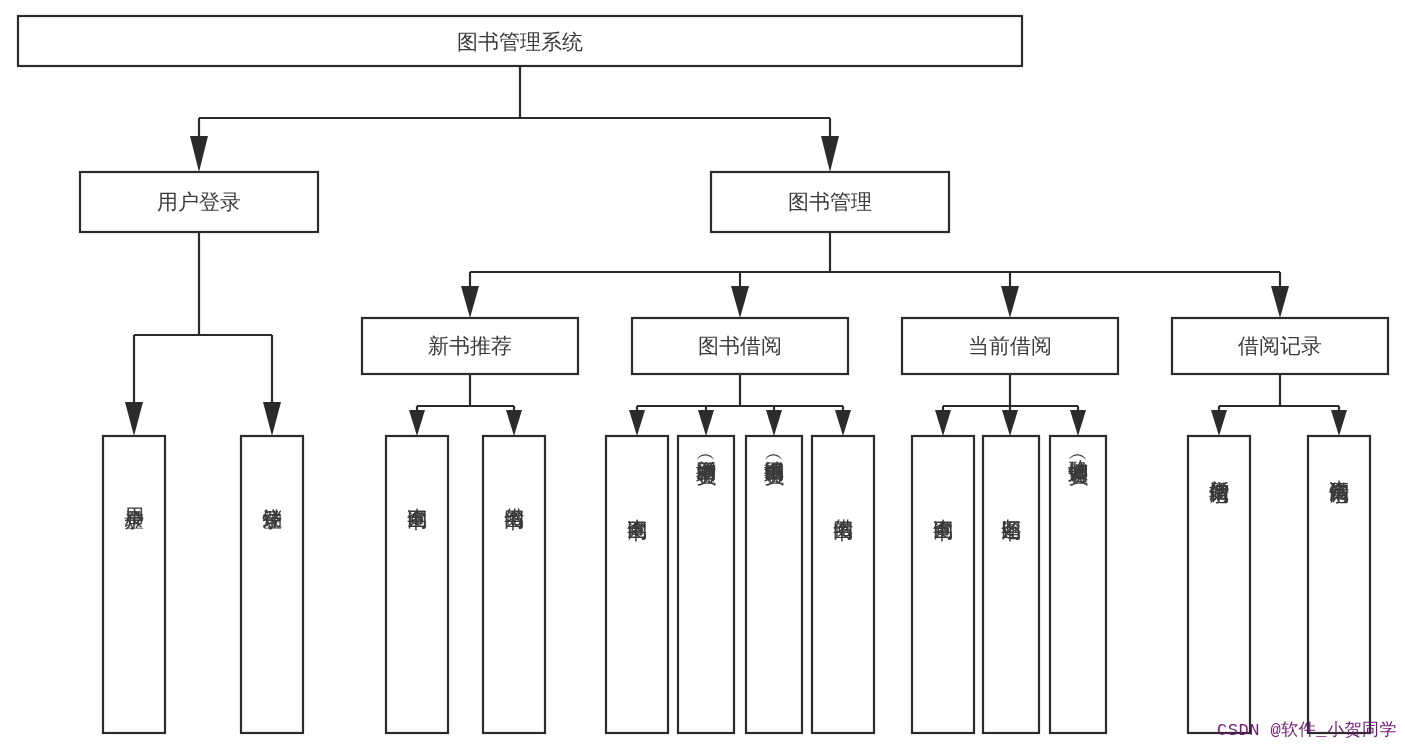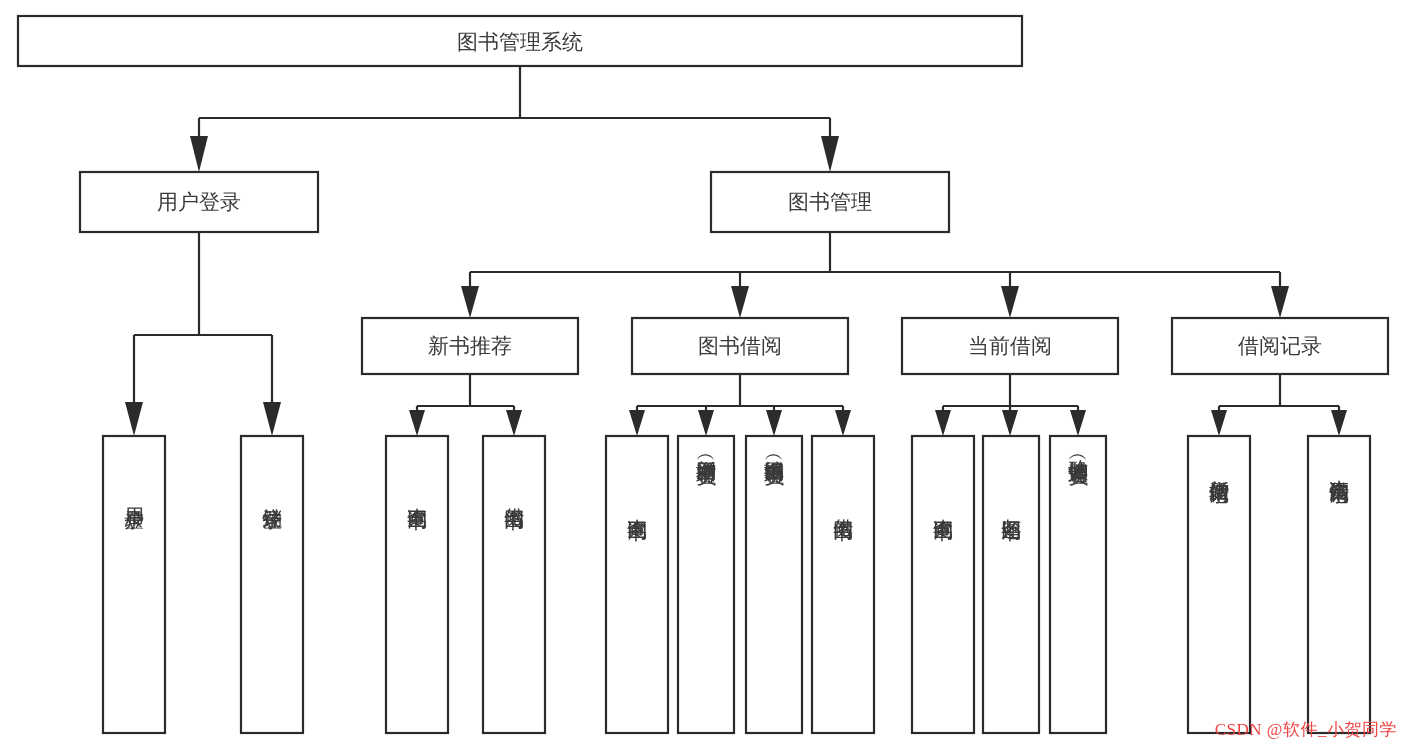--- a/index.html
+++ b/index.html
@@ -64,23 +64,23 @@
     font-size: 20px;
     line-height: 1.08;
     letter-spacing: 1px;
     color: #3a3a3a;
     white-space: nowrap;
   }
   .watermark {
     position: absolute;
     right: 8px;
     bottom: 6px;
-    font-family: Liberation Serif, serif;
+    font-family: Liberation Mono, monospace;
     font-size: 17px;
-    color: #ef4444;
+    color: #701a75;
     letter-spacing: 0.5px;
     user-select: none;
   }
 </style>
 </head>
 <body>
 
 <div id="diagram-root">
 
   <svg class="diagram-canvas" viewBox="0 0 1405 747">

